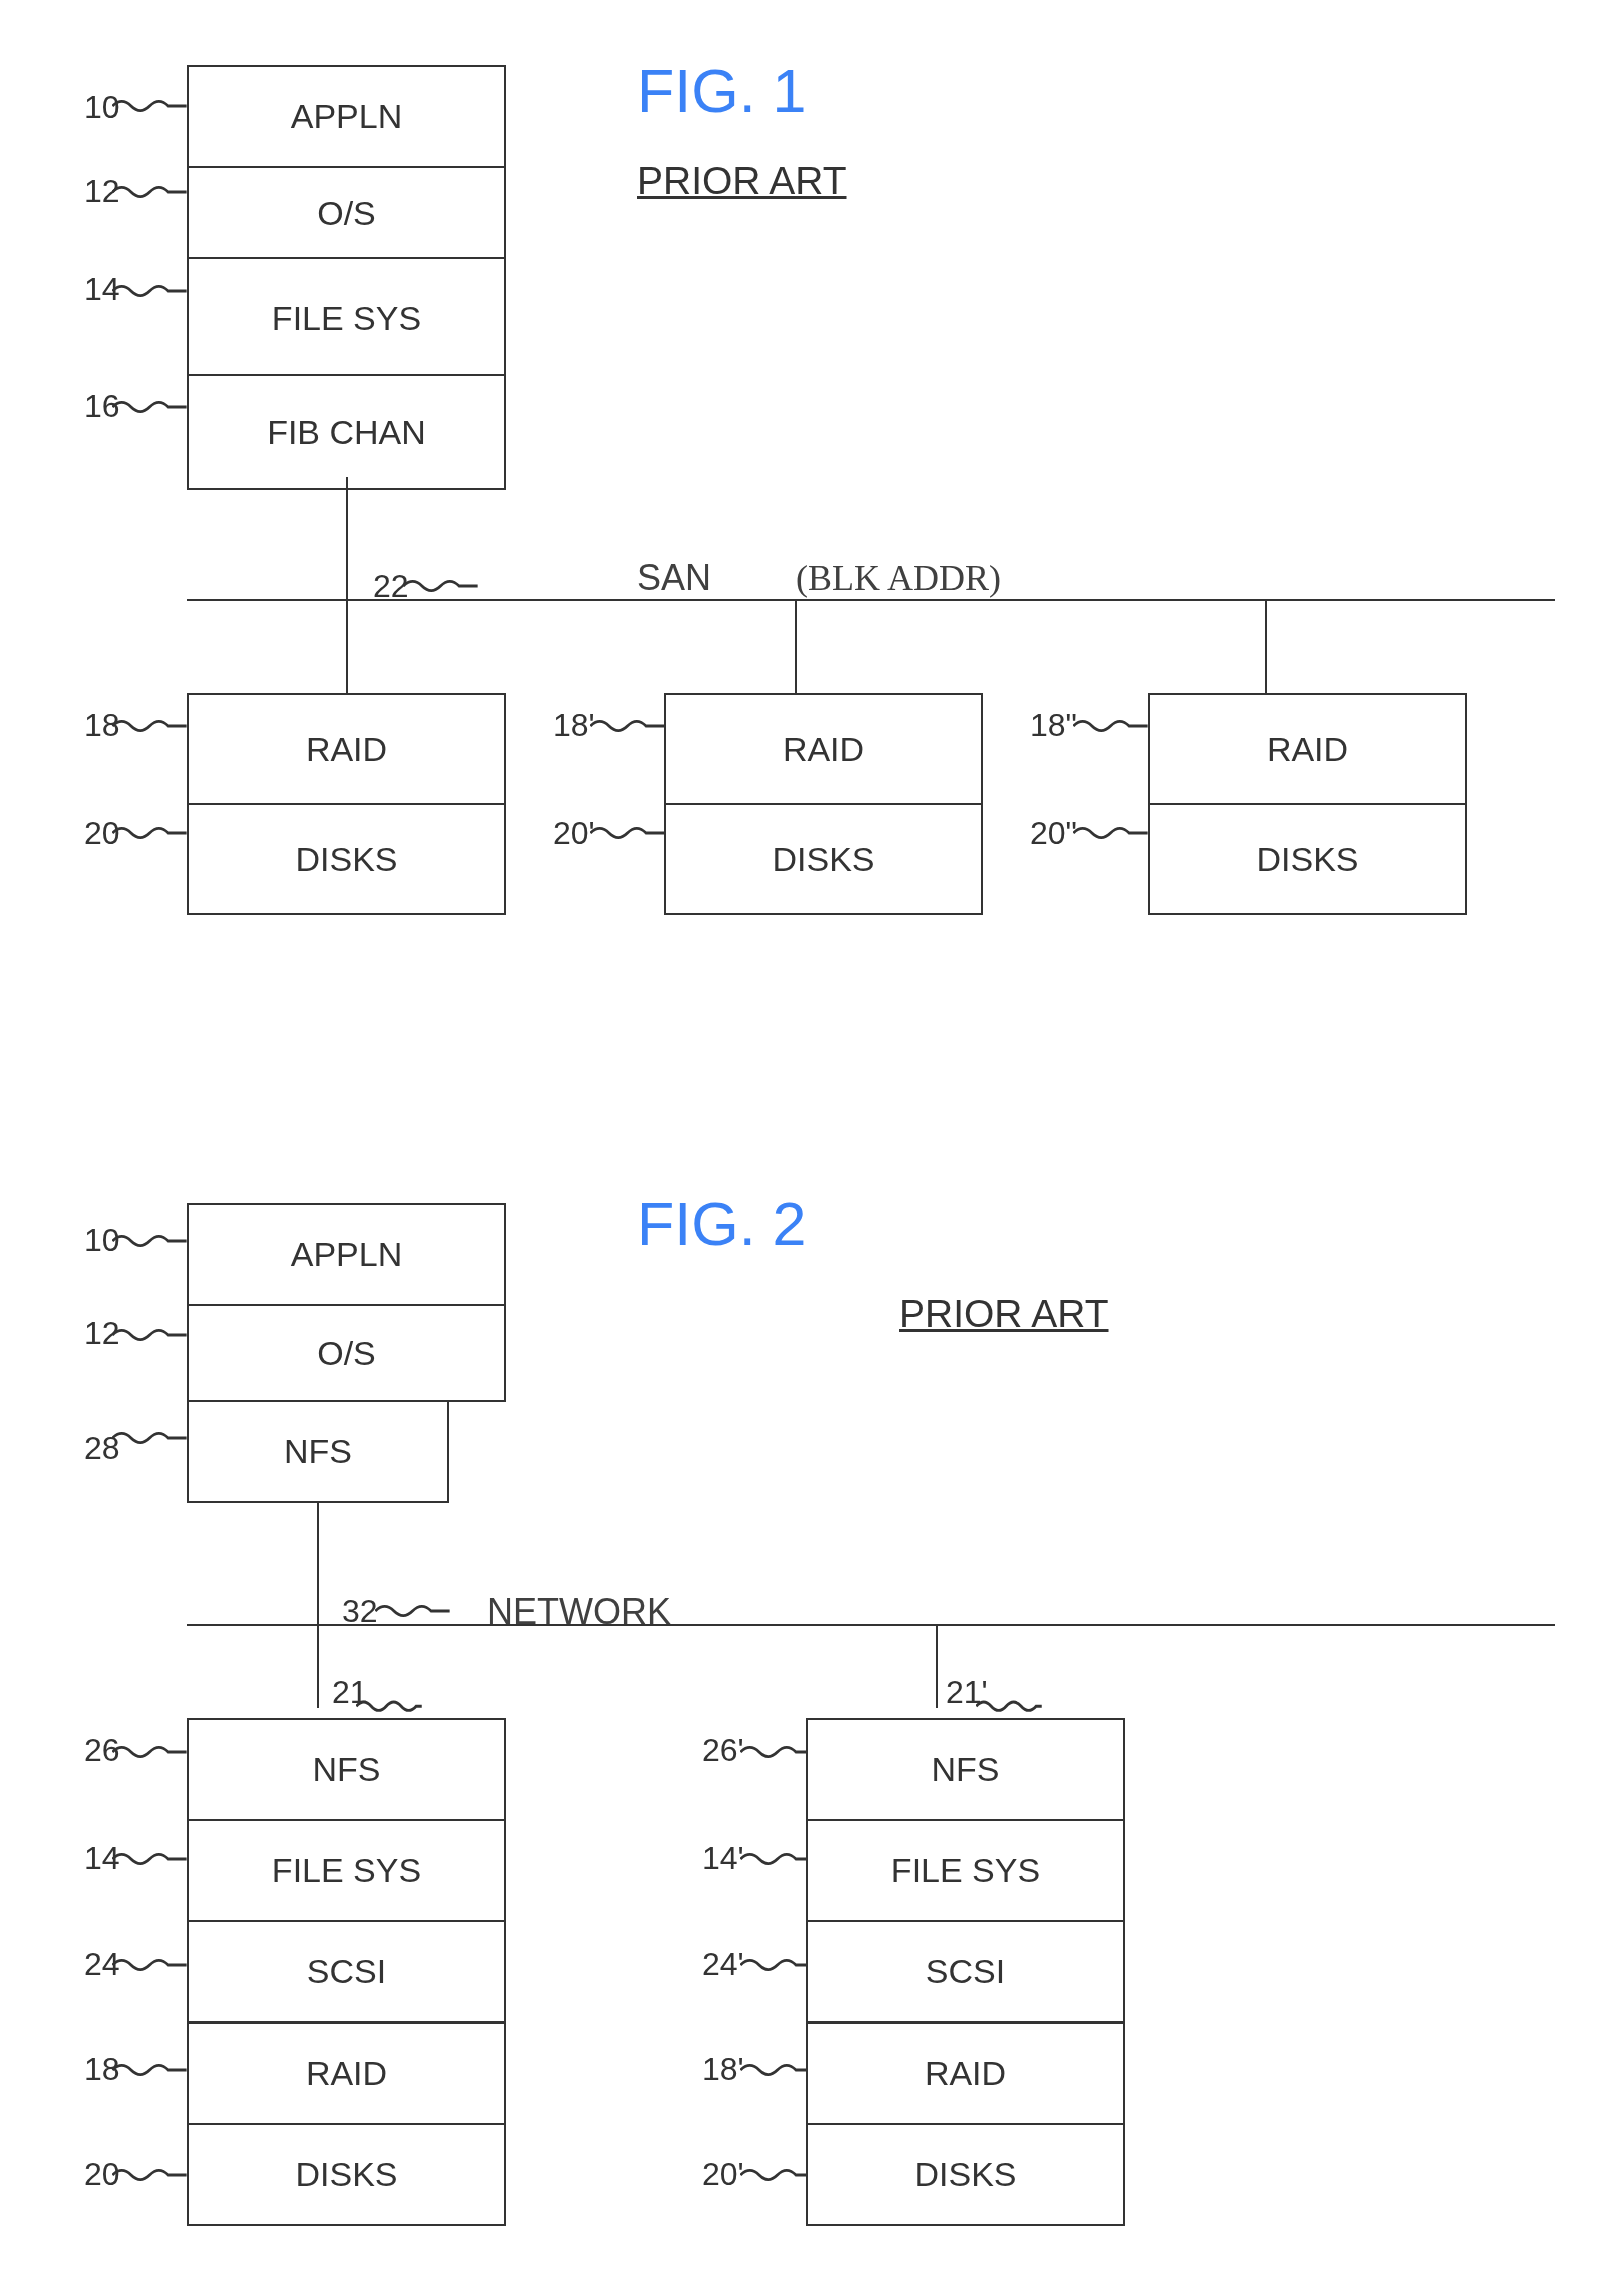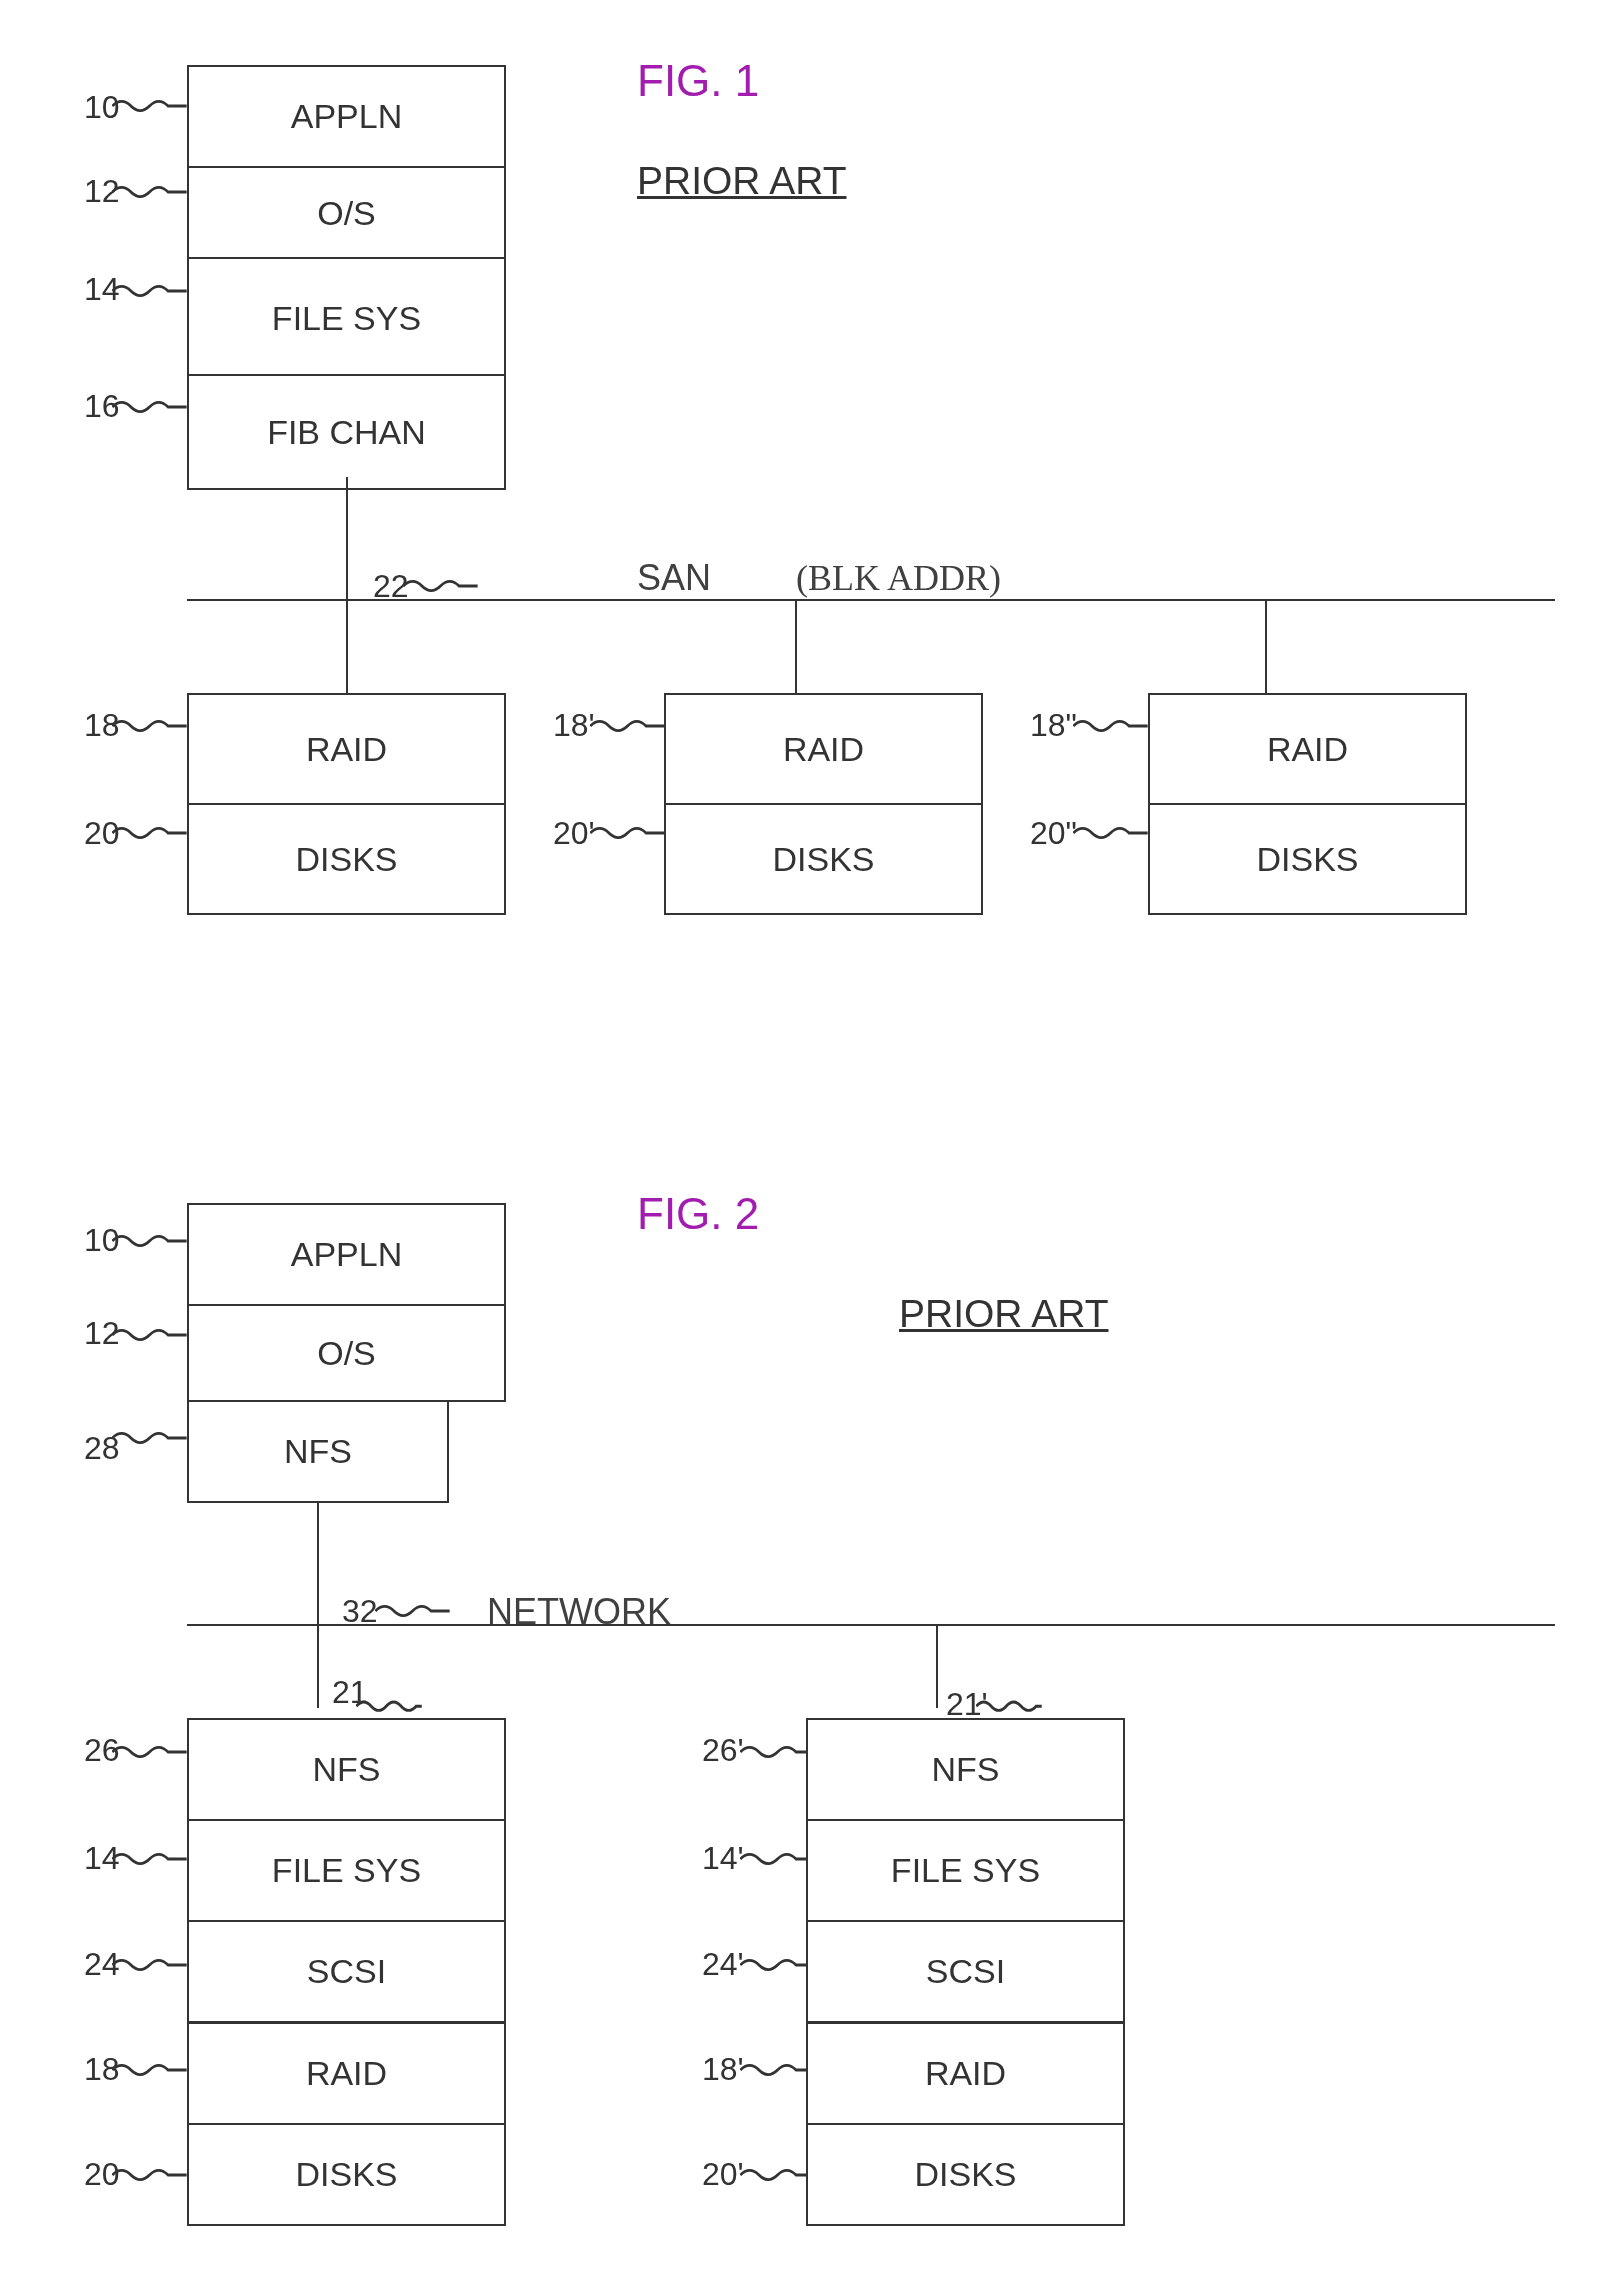--- a/index.html
+++ b/index.html
@@ -31,24 +31,24 @@
     }
 
     .fig2 {
       height: 1171px;
       margin-top: 19px;
     }
 
     
     .fig-title {
       position: absolute;
-      font-size: 44px;
+      font-size: 61px;
       font-weight: normal;
       font-family: Arial, sans-serif;
-      color: #a21caf;
+      color: #3b82f6;
     }
 
     .fig-subtitle {
       position: absolute;
       font-size: 39px;
       font-family: Arial, sans-serif;
       text-decoration: underline;
       color: #333;
     }
 
@@ -302,21 +302,21 @@
     </div>
     <div class="box" style="left:131px; top:852px; width:319px; height:103px;">
       <span>RAID</span>
     </div>
     <div class="box" style="left:131px; top:953px; width:319px; height:103px;">
       <span>DISKS</span>
     </div>
 
     <div class="vline" style="left:880px; top:454px; height:84px;"></div>
 
-    <span class="ref-label" style="left:890px; top:516px;">21'</span>
+    <span class="ref-label" style="left:890px; top:504px;">21'</span>
     <svg class="squiggle" style="left:920px; top:525px; width:66px; height:23.4px;" viewBox="0 0 70 25">
       <path d="M0,12 Q8,3 16,12 Q24,21 32,12 Q40,3 48,12 Q56,21 64,12 L70,12" stroke="#333" stroke-width="3" fill="none"></path>
     </svg>
 
     <span class="ref-label" style="left:646px; top:562px;">26'</span>
     <svg class="squiggle" style="left:684px; top:569px; width:75px; height:26px;" viewBox="0 0 80 28">
       <path d="M0,14 Q10,4 20,14 Q30,24 40,14 Q50,4 60,14 L80,14" stroke="#333" stroke-width="3" fill="none"></path>
     </svg>
 
     <span class="ref-label" style="left:646px; top:670px;">14'</span>

